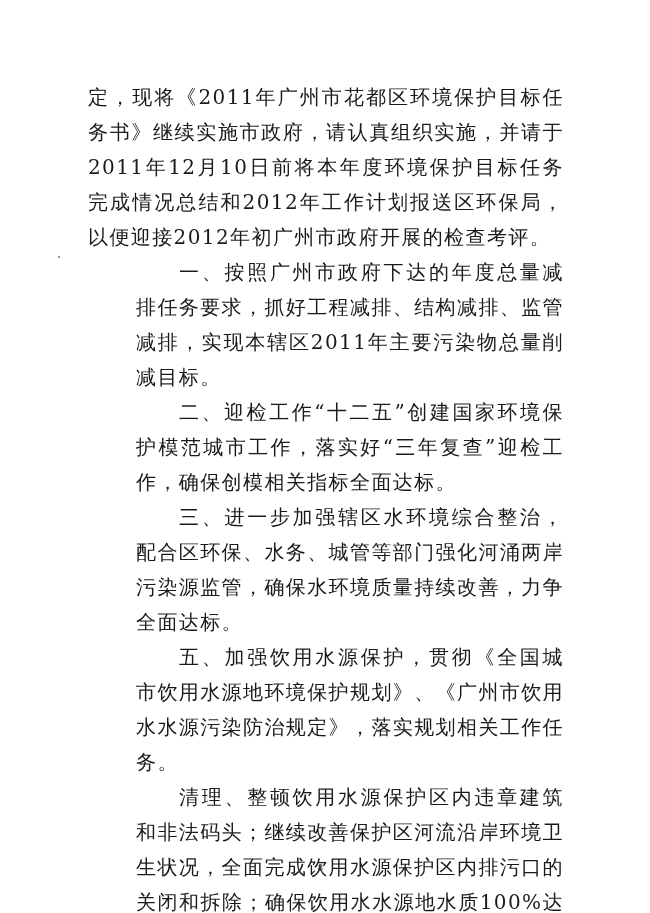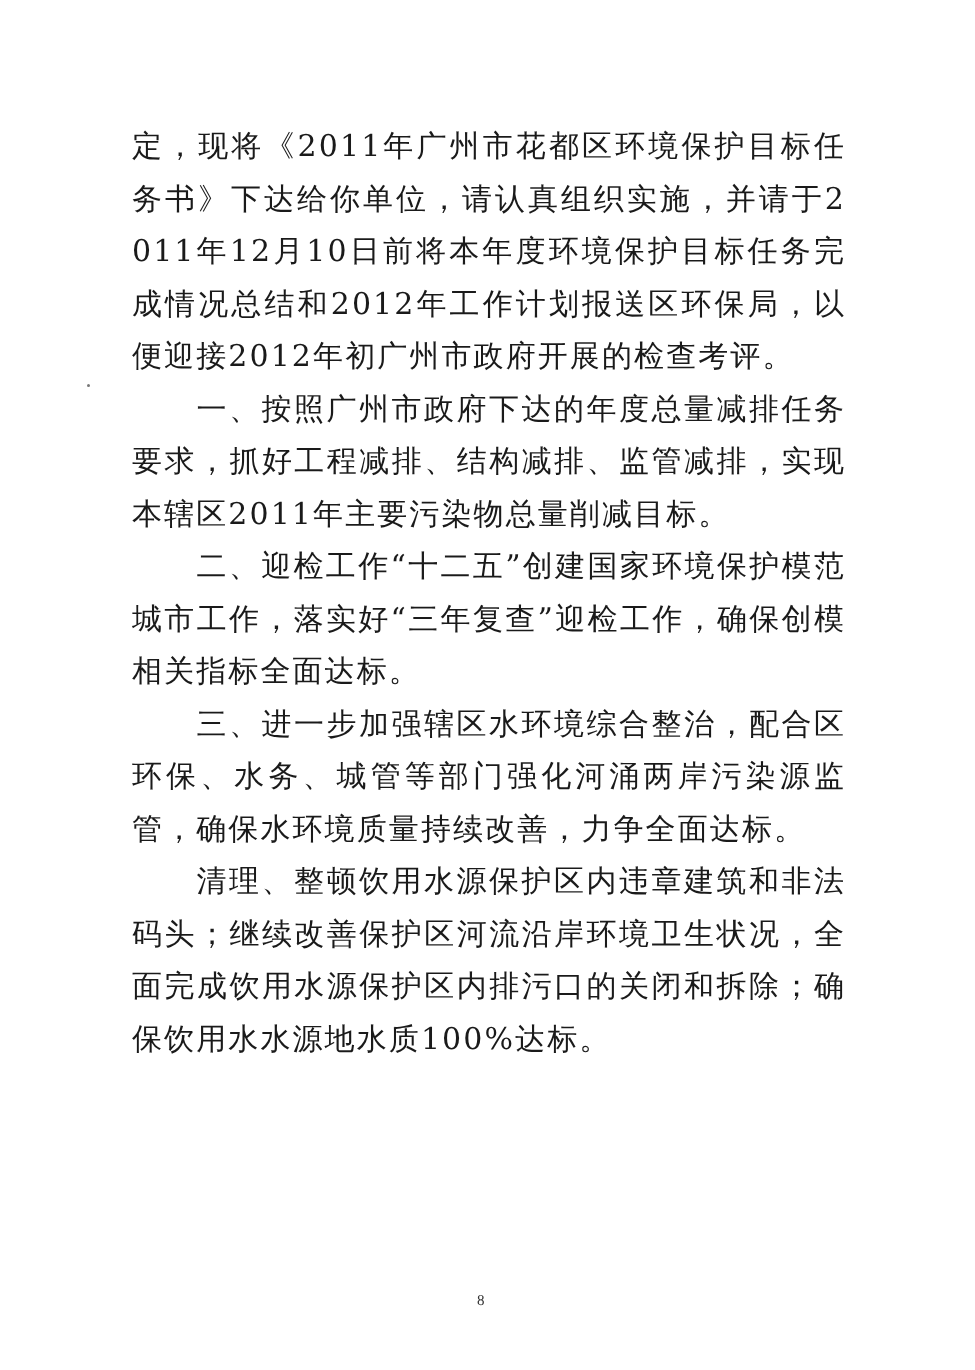--- a/index.html
+++ b/index.html
@@ -25,20 +25,21 @@
       margin: 0;
       font-size: 20px;
       line-height: 35px;
       letter-spacing: 1.4px;
       text-align: justify;
       text-justify: inter-character;
       word-break: break-all;
     }
     .para.indent {
       text-indent: 43px;
+      margin-left: 48px;
     }
     .page-number {
       position: absolute;
       left: 318px;
       top: 862px;
       font-size: 10px;
       color: #333;
       font-family: "Liberation Serif", serif;
     }
     .scan-dot {
@@ -48,23 +49,24 @@
       width: 2px;
       height: 2px;
       background: #777;
       border-radius: 1px;
     }
   </style>
 </head>
 <body>
 
 <div class="page">
-  <p class="para">定，现将《2011年广州市花都区环境保护目标任务书》下达给你单位，请认真组织实施，并请于2011年12月10日前将本年度环境保护目标任务完成情况总结和2012年工作计划报送区环保局，以便迎接2012年初广州市政府开展的检查考评。</p>
+  <p class="para">定，现将《2011年广州市花都区环境保护目标任务书》继续实施市政府，请认真组织实施，并请于2011年12月10日前将本年度环境保护目标任务完成情况总结和2012年工作计划报送区环保局，以便迎接2012年初广州市政府开展的检查考评。</p>
   <p class="para indent">一、按照广州市政府下达的年度总量减排任务要求，抓好工程减排、结构减排、监管减排，实现本辖区2011年主要污染物总量削减目标。</p>
   <p class="para indent">二、迎检工作“十二五”创建国家环境保护模范城市工作，落实好“三年复查”迎检工作，确保创模相关指标全面达标。</p>
   <p class="para indent">三、进一步加强辖区水环境综合整治，配合区环保、水务、城管等部门强化河涌两岸污染源监管，确保水环境质量持续改善，力争全面达标。</p>
+  <p class="para indent">五、加强饮用水源保护，贯彻《全国城市饮用水源地环境保护规划》、《广州市饮用水水源污染防治规定》，落实规划相关工作任务。</p>
   <p class="para indent">清理、整顿饮用水源保护区内违章建筑和非法码头；继续改善保护区河流沿岸环境卫生状况，全面完成饮用水源保护区内排污口的关闭和拆除；确保饮用水水源地水质100%达标。</p>
 
 </div>
 
 <div class="scan-dot"></div>
 
 <div class="page-number">8</div>
 
 </body></html>

